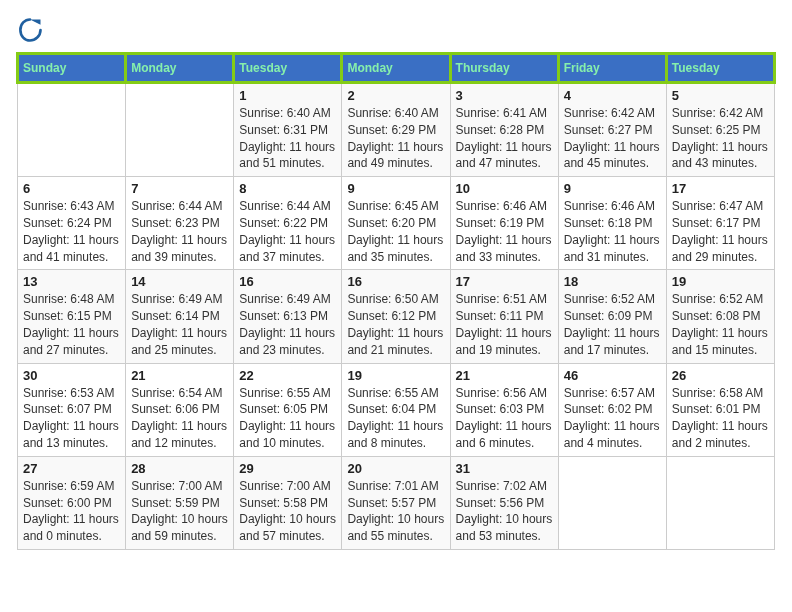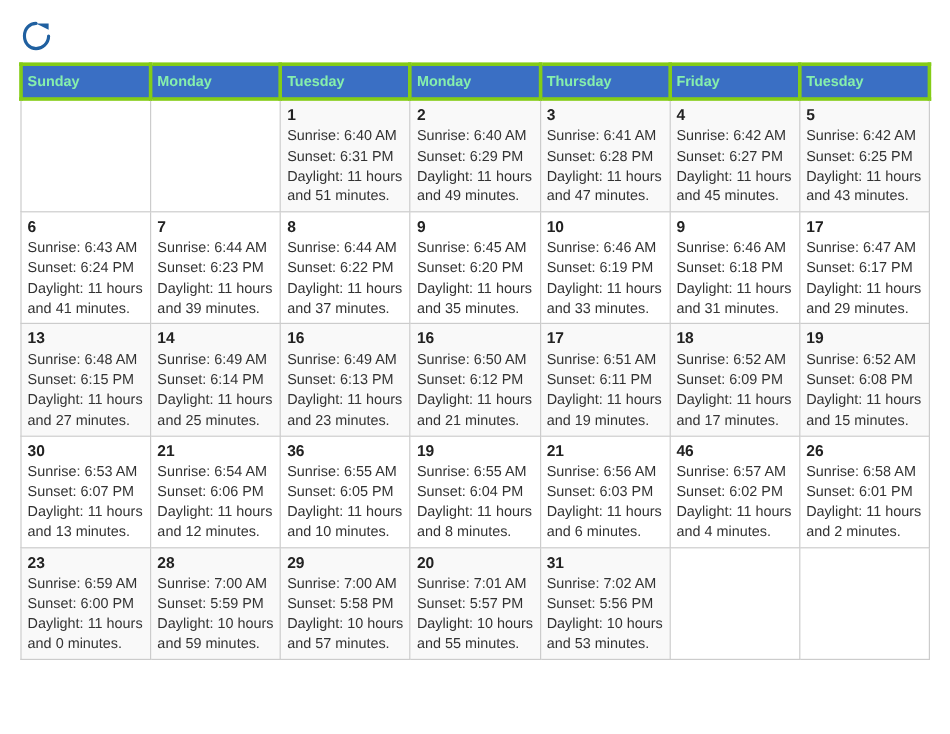--- a/index.html
+++ b/index.html
@@ -289,21 +289,21 @@
       </td>
         <td>
         <span class="day-number">21</span>
         <div class="day-info">
           Sunrise: 6:54 AM<br>
           Sunset: 6:06 PM<br>
           Daylight: 11 hours and 12 minutes.
         </div>
       </td>
         <td>
-        <span class="day-number">36</span>
+        <span class="day-number">22</span>
         <div class="day-info">
           Sunrise: 6:55 AM<br>
           Sunset: 6:05 PM<br>
           Daylight: 11 hours and 10 minutes.
         </div>
       </td>
         <td>
         <span class="day-number">19</span>
         <div class="day-info">
           Sunrise: 6:55 AM<br>
@@ -331,21 +331,21 @@
         <span class="day-number">26</span>
         <div class="day-info">
           Sunrise: 6:58 AM<br>
           Sunset: 6:01 PM<br>
           Daylight: 11 hours and 2 minutes.
         </div>
       </td>
       </tr>
       <tr>
         <td>
-        <span class="day-number">23</span>
+        <span class="day-number">27</span>
         <div class="day-info">
           Sunrise: 6:59 AM<br>
           Sunset: 6:00 PM<br>
           Daylight: 11 hours and 0 minutes.
         </div>
       </td>
         <td>
         <span class="day-number">28</span>
         <div class="day-info">
           Sunrise: 7:00 AM<br>

